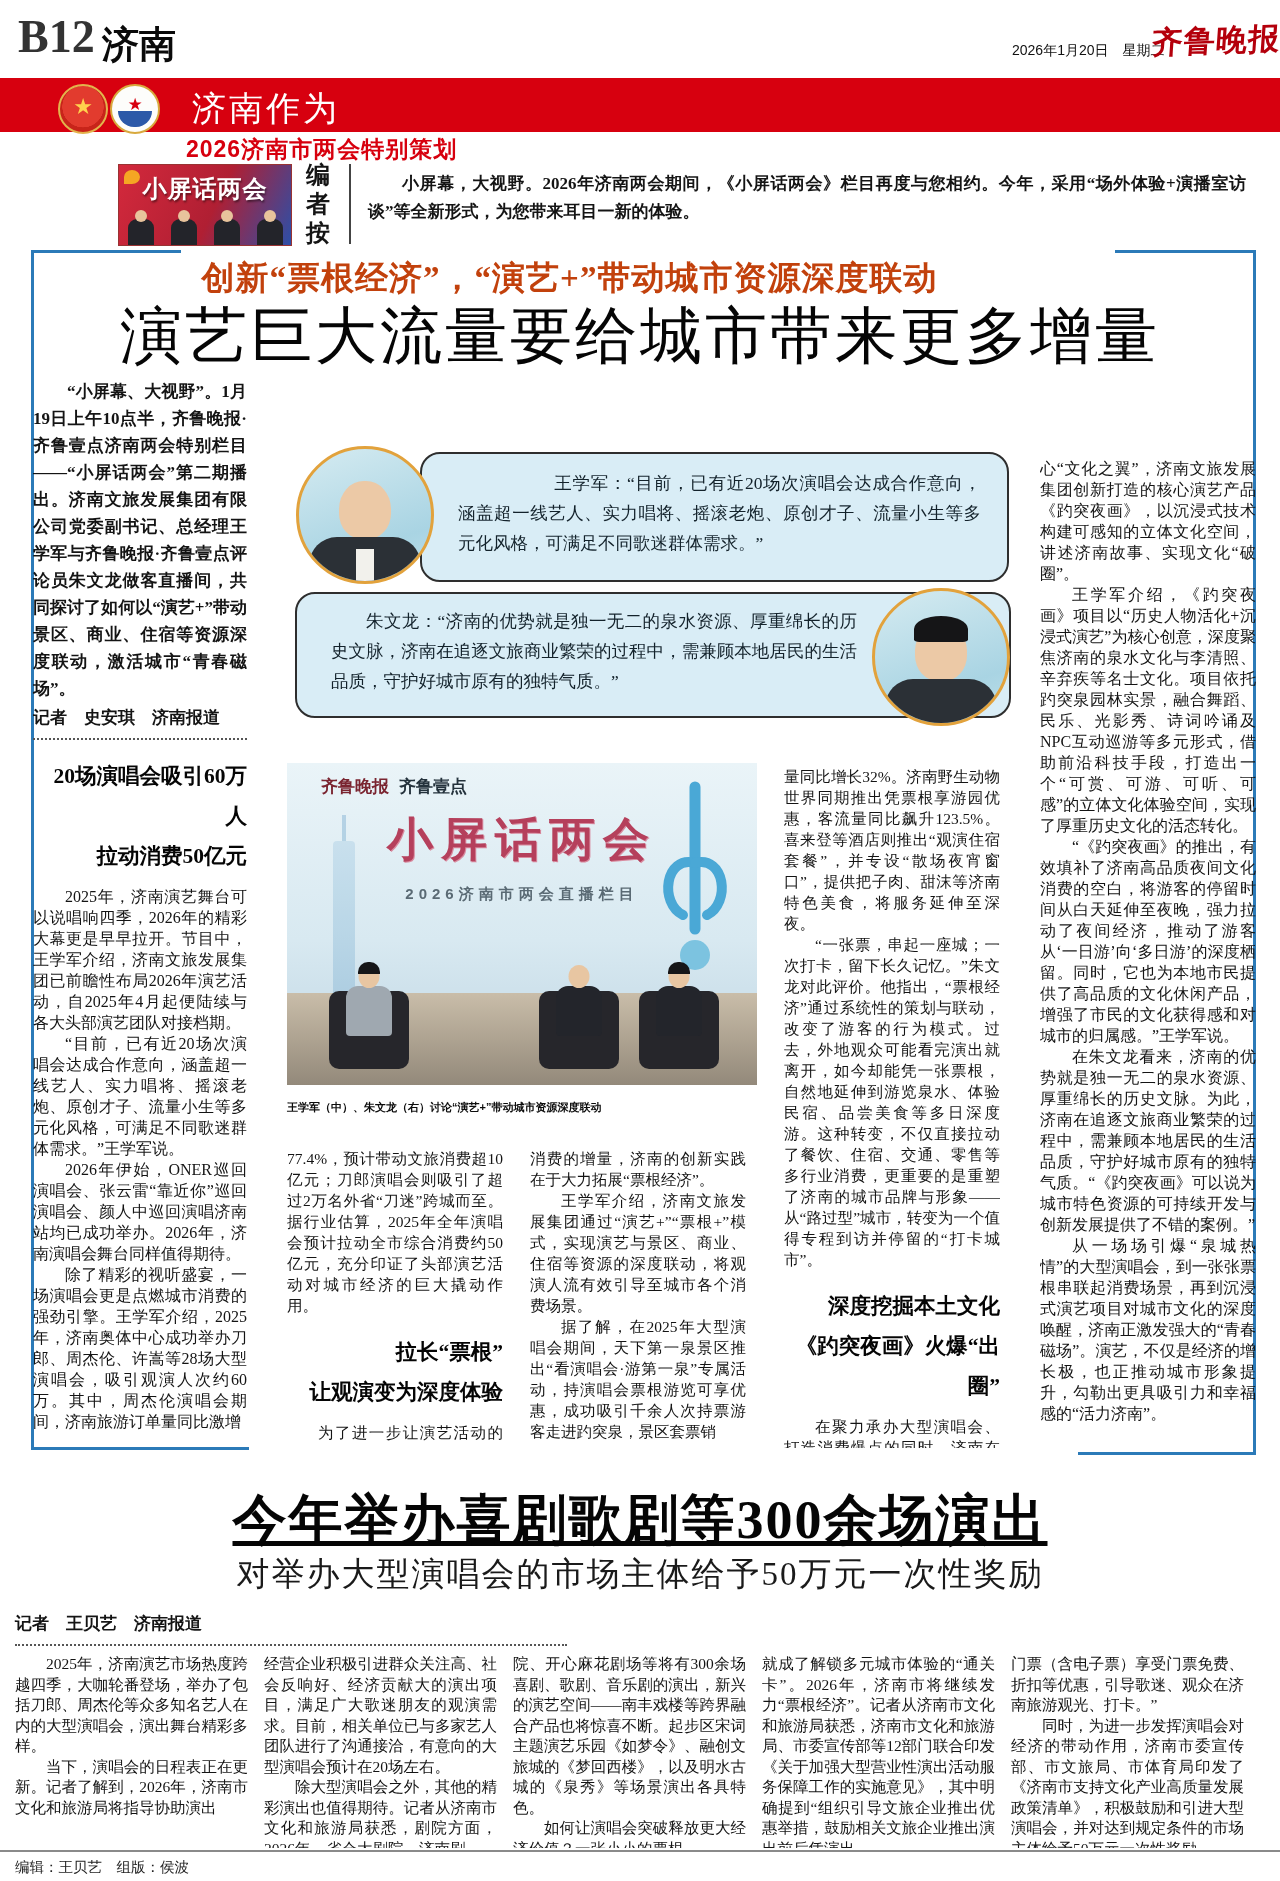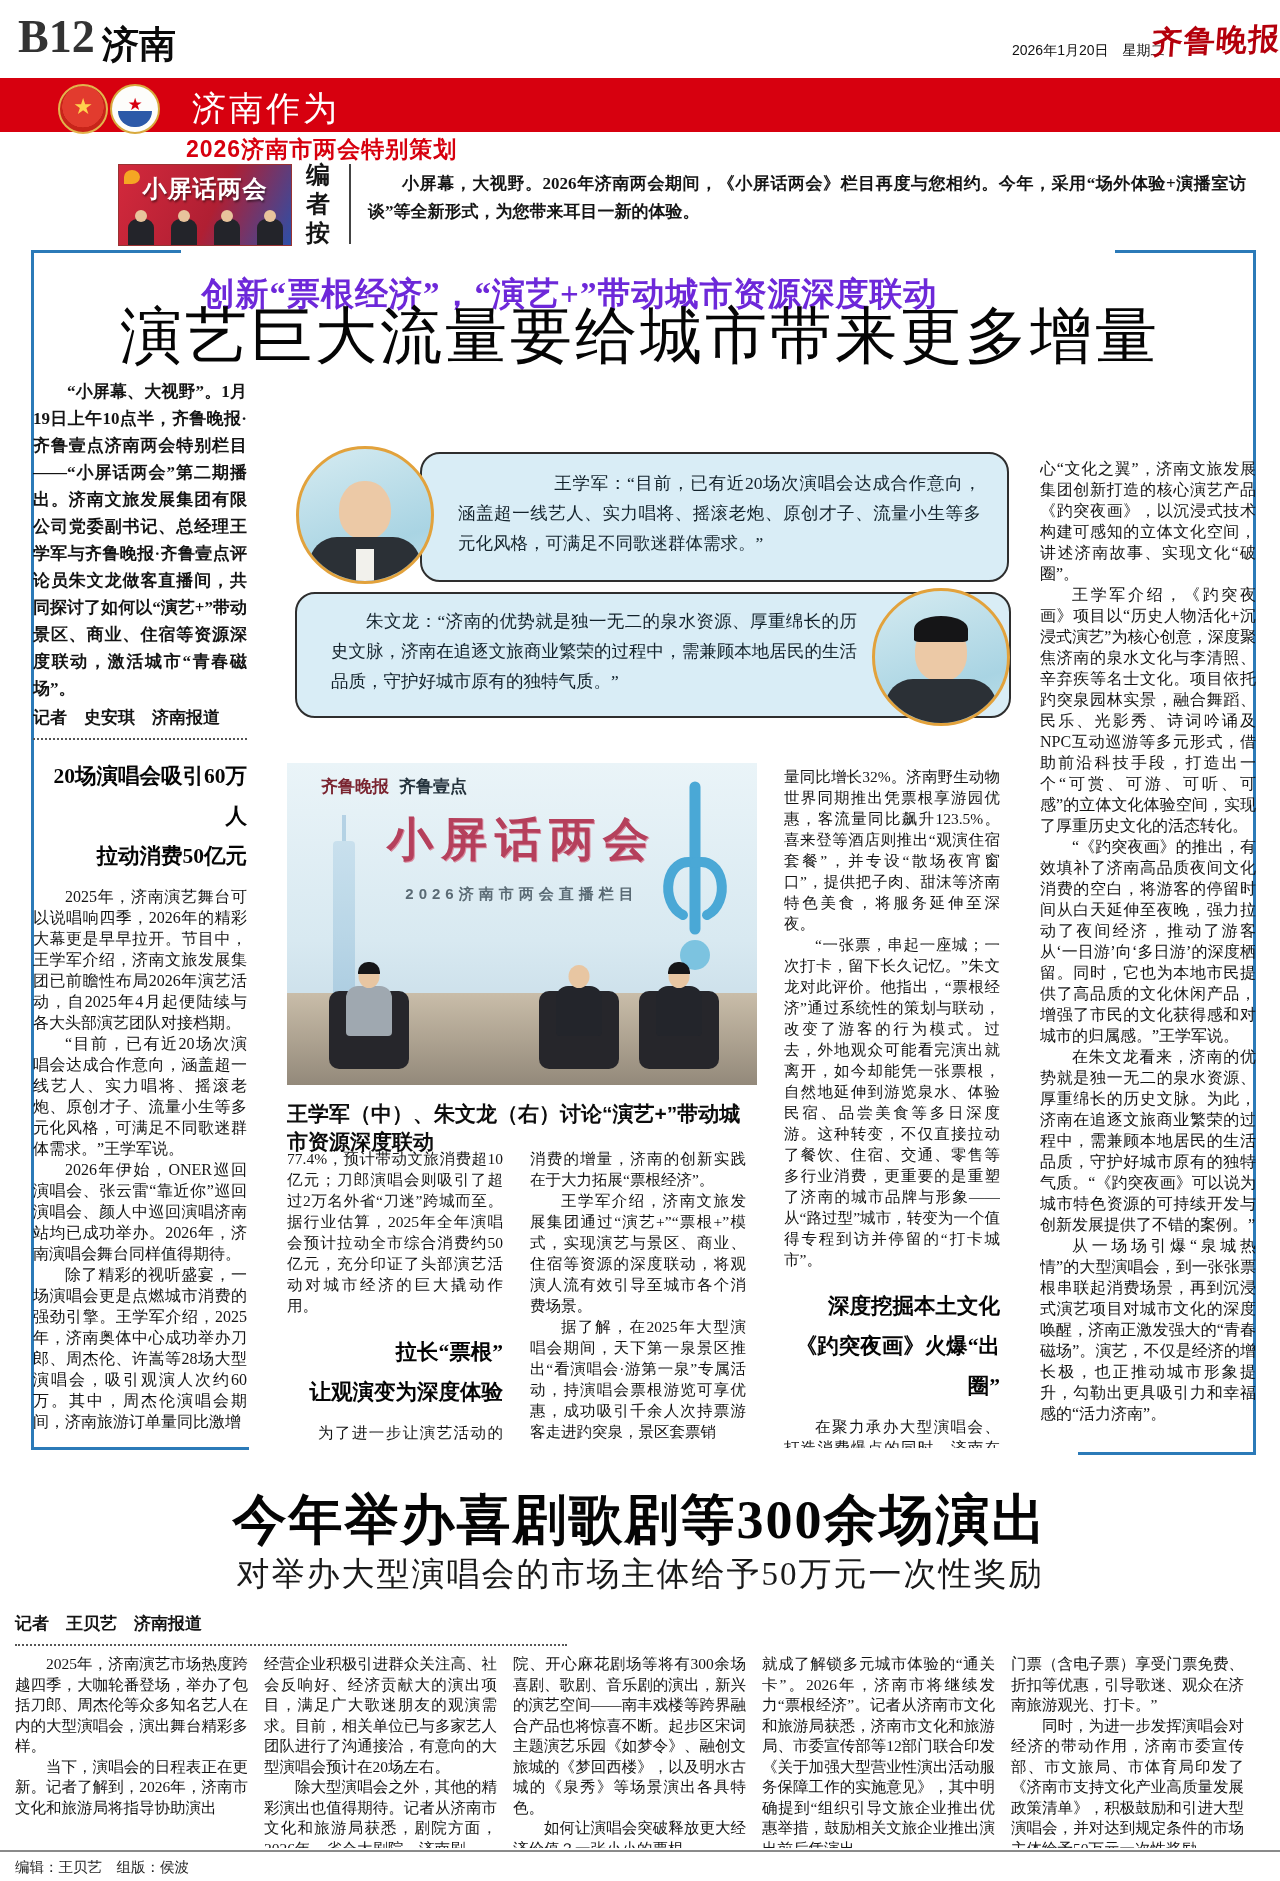--- a/index.html
+++ b/index.html
@@ -30,21 +30,21 @@
   .thumb .bubble{position:absolute;left:5px;top:5px;width:16px;height:14px;background:#f5a623;border-radius:50% 50% 50% 0;}
   .thumb .ppl{position:absolute;left:0;right:0;bottom:0;height:30px;display:flex;justify-content:space-around;align-items:flex-end;}
   .thumb .ppl i{display:block;width:26px;height:26px;background:#23242a;border-radius:9px 9px 0 0;position:relative;}
   .thumb .ppl i::before{content:"";position:absolute;left:50%;top:-9px;transform:translateX(-50%);width:12px;height:12px;border-radius:50%;background:#e8c39c;}
   .ednlabel{left:302px;top:160px;width:32px;font-size:24px;font-weight:900;line-height:29px;text-align:center;font-family:"Liberation Sans",sans-serif;}
   .edndiv{left:349px;top:164px;width:2px;height:80px;background:#444;}
   .edntext{left:368px;top:170px;width:878px;font-size:17px;line-height:28px;font-weight:700;text-align:justify;text-indent:2em;}
   
   .bl{background:#2b7ab8;}
   
-  .kicker{left:0;top:256px;width:1139px;text-align:center;font-size:33px;font-weight:700;letter-spacing:1px;color:#6d28d9;margin-top:16px;}
+  .kicker{left:0;top:256px;width:1139px;text-align:center;font-size:33px;font-weight:700;letter-spacing:1px;color:#c2410c;}
   .headline{left:0;top:294px;width:1280px;text-align:center;font-size:62px;font-weight:400;letter-spacing:3px;color:#050505;}
   
   .col{position:absolute;overflow:hidden;text-align:justify;}
   .p{font-size:16px;line-height:21px;text-indent:2em;margin:0;}
   .p.noind{text-indent:0;}
   .sm .p{font-size:15.5px;line-height:21px;}
   .bt .p{font-size:15.5px;line-height:20.5px;}
   .intro{font-size:17px;line-height:27px;font-weight:700;text-indent:2em;margin:0;}
   .byline{display:inline-block;font-family:"Liberation Sans",sans-serif;font-weight:700;font-size:17px;
           border-bottom:2px dotted #555;padding:4px 0 9px 0;}
@@ -68,23 +68,23 @@
   .photo .sub{position:absolute;left:0;top:122px;width:100%;text-align:center;font-size:15px;color:#5a6a74;
               letter-spacing:5px;font-family:"Liberation Sans",sans-serif;font-weight:700;}
   .tower{position:absolute;left:46px;top:78px;width:22px;height:158px;background:linear-gradient(180deg,#bcd9ea,#9cc3dc);opacity:.65;border-radius:4px 4px 0 0;}
   .tower::before{content:"";position:absolute;left:9px;top:-26px;width:4px;height:26px;background:#9cc3dc;}
   .figure{position:absolute;bottom:16px;width:80px;height:110px;}
   .figure .chair{position:absolute;bottom:0;left:0;width:80px;height:78px;background:#26262b;border-radius:10px;}
   .figure .head{position:absolute;left:50%;top:6px;transform:translateX(-50%);width:21px;height:23px;background:#e8c6a2;border-radius:50%;}
   .figure .hairc{position:absolute;left:50%;top:3px;transform:translateX(-50%);width:22px;height:12px;background:#161618;border-radius:10px 10px 0 0;}
   .figure .torso{position:absolute;left:50%;top:27px;transform:translateX(-50%);width:46px;height:50px;background:#23252b;border-radius:12px 12px 4px 4px;}
   .figure.host .torso{background:#9fa8b0;}
-  .caption{left:287px;top:1100px;width:470px;font-size:21px;font-weight:700;font-family:"Liberation Sans",sans-serif;color:#0c0c0c;}
-  
-  .h2line{left:0;top:1484px;width:1280px;text-align:center;font-size:54px;font-weight:900;letter-spacing:2px;color:#050505;}
+  .caption{left:287px;top:1100px;width:470px;font-size:11px;font-weight:700;font-family:"Liberation Sans",sans-serif;color:#0c0c0c;}
+  
+  .h2line{left:0;top:1484px;width:1280px;text-align:center;font-size:54px;font-weight:900;letter-spacing:2px;color:#050505;text-decoration:underline;}
   .h2sub{left:0;top:1552px;width:1280px;text-align:center;font-size:33px;font-weight:400;letter-spacing:2px;color:#1a1a1a;}
   .byline2{left:15px;top:1608px;width:552px;}
   .rule{left:0;top:1850px;width:1280px;height:2px;background:#8a8a8a;}
   .credits{left:15px;top:1858px;font-size:14.5px;color:#222;font-family:"Liberation Sans",sans-serif;}
 </style>
 </head>
 <body>
 
 <div id="page">
 

